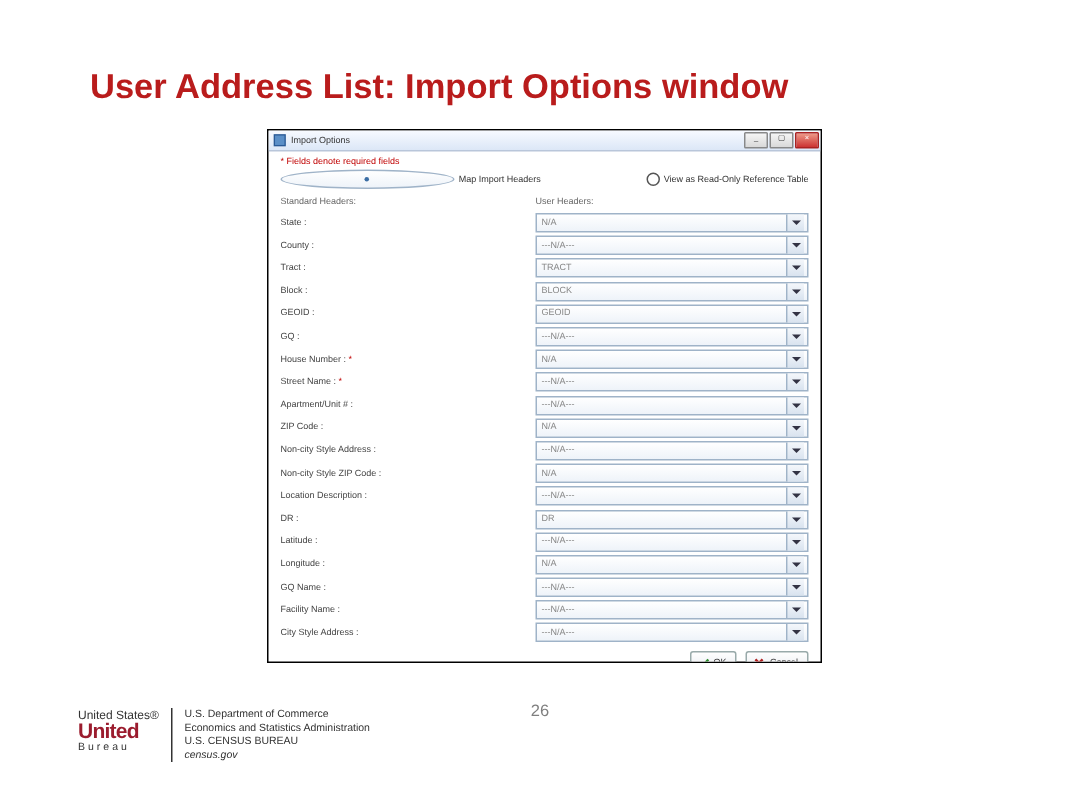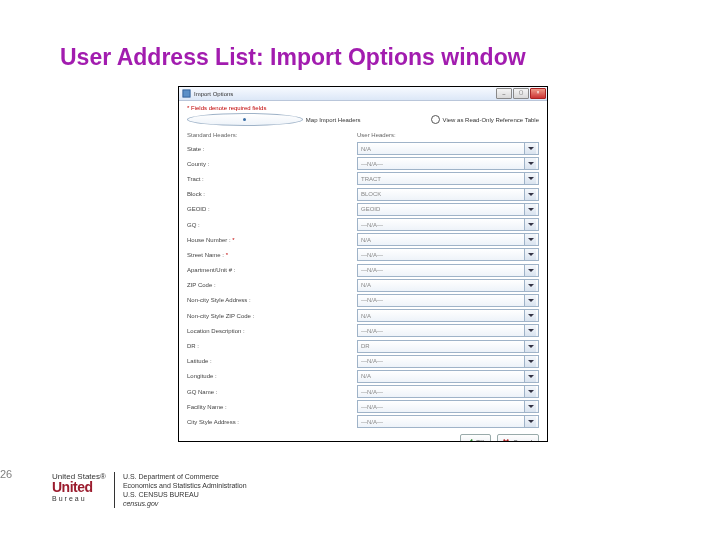--- a/index.html
+++ b/index.html
@@ -1,17 +1,17 @@
 <!DOCTYPE html>
 <html><head>
 <meta charset="utf-8">
 <style>
   html,body{margin:0;padding:0;width:720px;height:540px;background:#fff;font-family:"Segoe UI",Arial,sans-serif;color:#222;}
   .slide{position:relative;width:720px;height:540px;}
-  .title{position:absolute;left:60px;top:44px;width:600px;font-weight:700;font-size:23px;color:#a21caf;}
+  .title{position:absolute;left:60px;top:44px;width:600px;font-weight:700;font-size:23px;color:#b91c1c;}
   .shot{position:absolute;left:178px;top:86px;width:370px;height:356px;border:1px solid #000;box-sizing:border-box;background:#fff;overflow:hidden;}
   .wtitle{height:13px;background:linear-gradient(#f7faff,#dce7f7);border-bottom:1px solid #b9c6da;display:flex;align-items:center;font-size:6px;color:#333;}
   .wicon{width:9px;height:9px;margin:0 3px;display:flex;align-items:center;justify-content:center;}
   .wbtns{margin-left:auto;display:flex;gap:0;}
   .wbtn{width:14px;height:9px;border:1px solid #888;background:linear-gradient(#f5f5f5,#d9d9d9);border-radius:1px;margin-right:1px;font-size:5px;line-height:7px;text-align:center;color:#333;}
   .wbtn.close{background:linear-gradient(#e98,#c33);color:#fff;border-color:#a22;}
   .wbody{padding:4px 8px 6px 8px;font-size:6px;color:#333;}
   .red{color:#c00000;}
   .req{font-size:6px;margin-bottom:2px;}
   .radios{display:flex;align-items:center;margin-bottom:6px;}
@@ -22,21 +22,21 @@
   .cols .c1{width:170px;}
   .rows{}
   .row{display:flex;align-items:center;height:15.2px;}
   .lbl{width:170px;color:#444;}
   .sel{flex:1;height:11px;border:1px solid #9fb3c8;background:linear-gradient(#fff,#eef3f9);display:flex;align-items:center;padding:0 3px;position:relative;color:#888;}
   .sel .arrow{position:absolute;right:2px;top:0;bottom:0;width:11px;background:linear-gradient(#f4f7fb,#d9e3ef);border-left:1px solid #9fb3c8;display:flex;align-items:center;justify-content:center;}
   .sel .arrow::after{content:"";border-left:3px solid transparent;border-right:3px solid transparent;border-top:3px solid #334;}
   .footer-btns{display:flex;justify-content:flex-end;gap:6px;margin-top:4px;}
   .btn{height:14px;border:1px solid #9aa;background:linear-gradient(#fefefe,#e6e9ee);border-radius:2px;display:flex;align-items:center;padding:0 6px 0 4px;font-size:6px;color:#333;}
   .btn .bi{width:8px;height:8px;margin-right:3px;display:inline-block;}
-  .pagenum{position:absolute;left:0;right:0;top:468px;text-align:left;font-size:11px;color:#7f7f7f;}
+  .pagenum{position:absolute;left:0;right:0;top:468px;text-align:center;font-size:11px;color:#7f7f7f;}
   
   .brand{position:absolute;left:52px;bottom:32px;display:flex;align-items:flex-start;}
   .us{font-size:8px;color:#333;line-height:9px;}
   .census-logo{color:#9b1c2e;font-weight:700;line-height:12px;}
   .census-logo .l1{font-size:14px;letter-spacing:-.5px;}
   .census-logo .l2{font-size:7px;color:#333;letter-spacing:2px;font-weight:400;}
   .dept{border-left:1px solid #333;margin-left:8px;padding-left:8px;font-size:7px;color:#333;line-height:9px;}
 </style>
 </head>
 <body>

